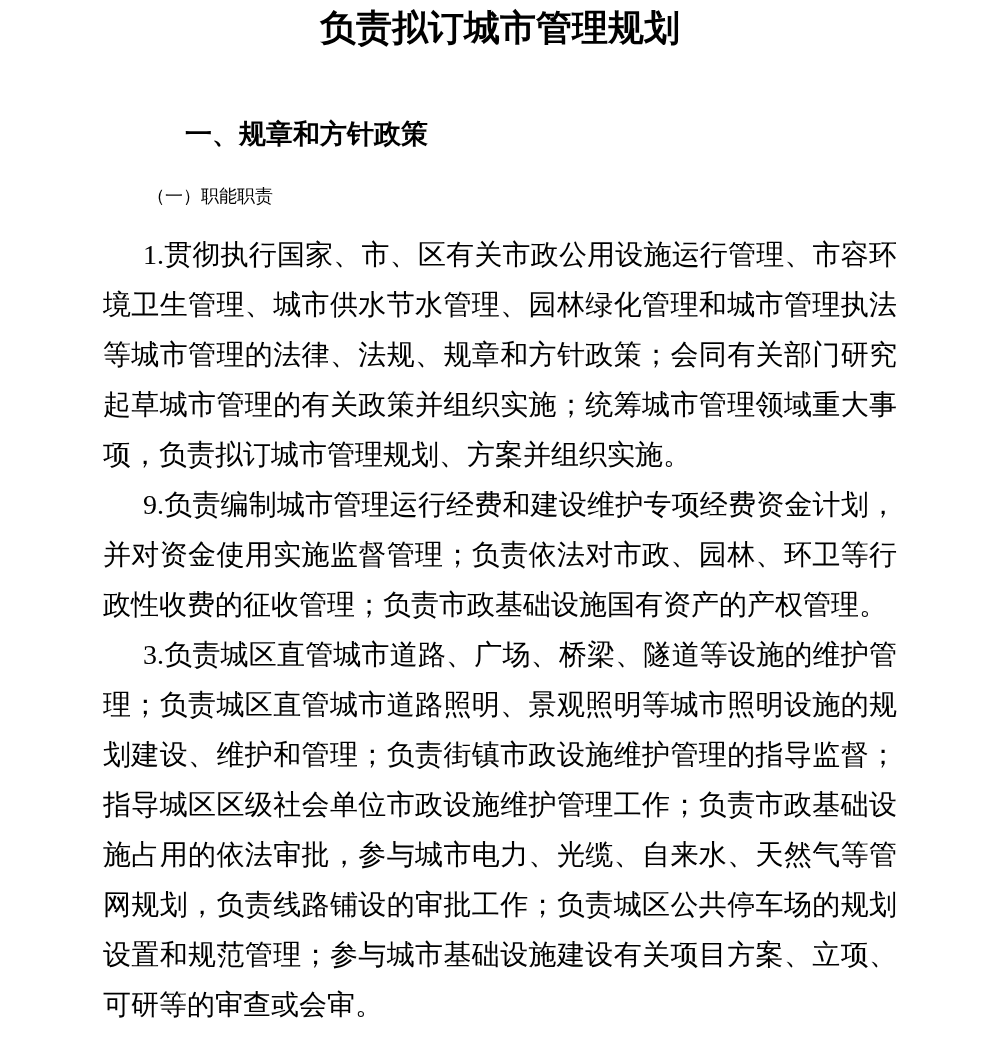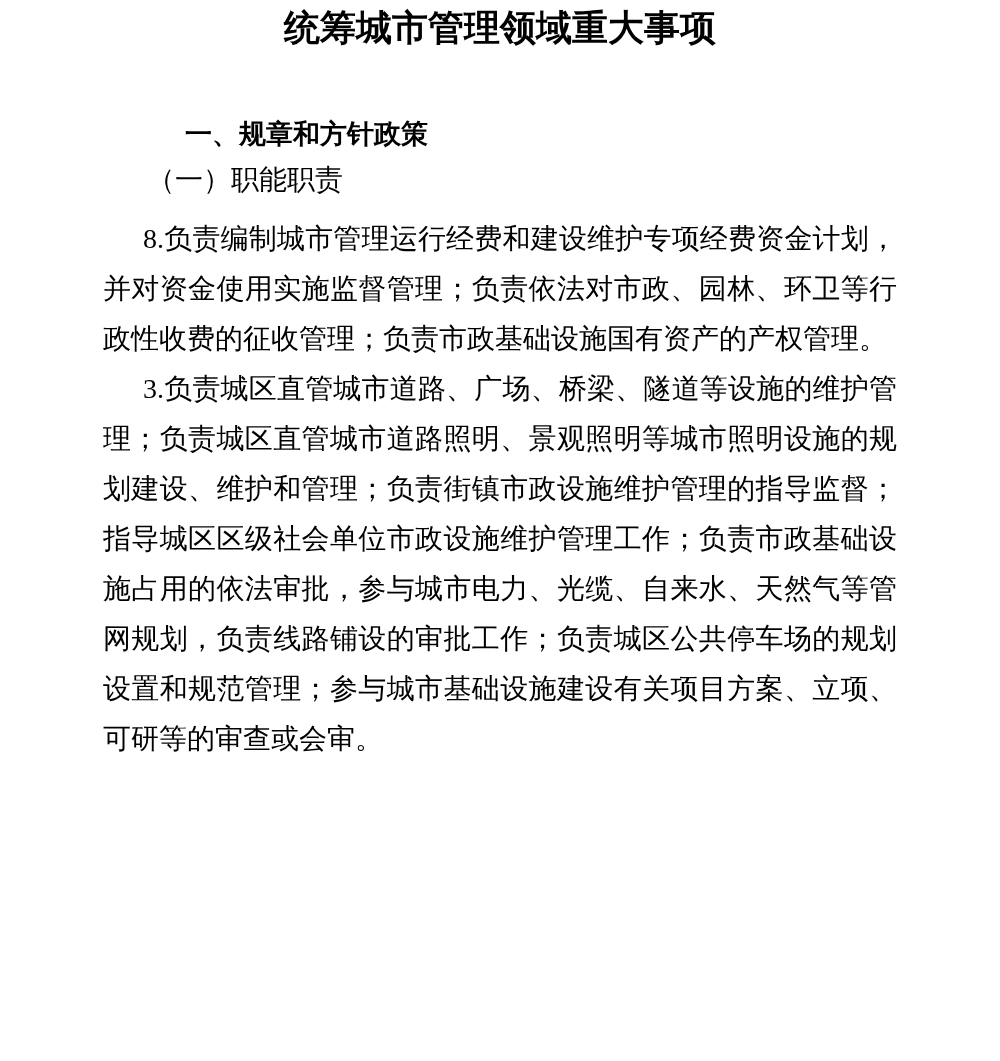--- a/index.html
+++ b/index.html
@@ -33,23 +33,23 @@
   .title-line { display: block; }
   .heading {
     margin: 62px 0 0 0;
     padding-left: 82px;
     font-size: 27px;
     line-height: 40px;
     font-weight: bold;
     font-family: "Liberation Sans", "DejaVu Sans", sans-serif;
   }
   .subheading {
-    margin: 4px 0 0 0;
+    margin: 20px 0 0 0;
     padding-left: 44px;
-    font-size: 28px;
+    font-size: 18px;
     line-height: 44px;
     font-weight: normal;
     font-family: "Liberation Serif", "DejaVu Serif", serif;
   }
   .body-text { margin-top: 12px; }
   .body-para {
     margin: 0;
     font-size: 28px;
     line-height: 50px;
     text-align: justify;
@@ -59,25 +59,26 @@
     line-break: strict;
     font-family: "Liberation Serif", "DejaVu Serif", serif;
   }
 </style>
 </head>
 <body>
 
 <div class="page">
 
   <h1 class="title">
-    <span class="title-line">统筹城市管理领域重大事项</span>
+    <span class="title-line">负责拟订城市管理规划</span>
   </h1>
 
   <h2 class="heading">一、规章和方针政策</h2>
 
   <h3 class="subheading">（一）职能职责</h3>
 
   <div class="body-text">
-    <p class="body-para">8.负责编制城市管理运行经费和建设维护专项经费资金计划，并对资金使用实施监督管理；负责依法对市政、园林、环卫等行政性收费的征收管理；负责市政基础设施国有资产的产权管理。</p>
+    <p class="body-para">1.贯彻执行国家、市、区有关市政公用设施运行管理、市容环境卫生管理、城市供水节水管理、园林绿化管理和城市管理执法等城市管理的法律、法规、规章和方针政策；会同有关部门研究起草城市管理的有关政策并组织实施；统筹城市管理领域重大事项，负责拟订城市管理规划、方案并组织实施。</p>
+    <p class="body-para">9.负责编制城市管理运行经费和建设维护专项经费资金计划，并对资金使用实施监督管理；负责依法对市政、园林、环卫等行政性收费的征收管理；负责市政基础设施国有资产的产权管理。</p>
     <p class="body-para">3.负责城区直管城市道路、广场、桥梁、隧道等设施的维护管理；负责城区直管城市道路照明、景观照明等城市照明设施的规划建设、维护和管理；负责街镇市政设施维护管理的指导监督；指导城区区级社会单位市政设施维护管理工作；负责市政基础设施占用的依法审批，参与城市电力、光缆、自来水、天然气等管网规划，负责线路铺设的审批工作；负责城区公共停车场的规划设置和规范管理；参与城市基础设施建设有关项目方案、立项、可研等的审查或会审。</p>
   </div>
 
 </div>
 
 </body></html>

